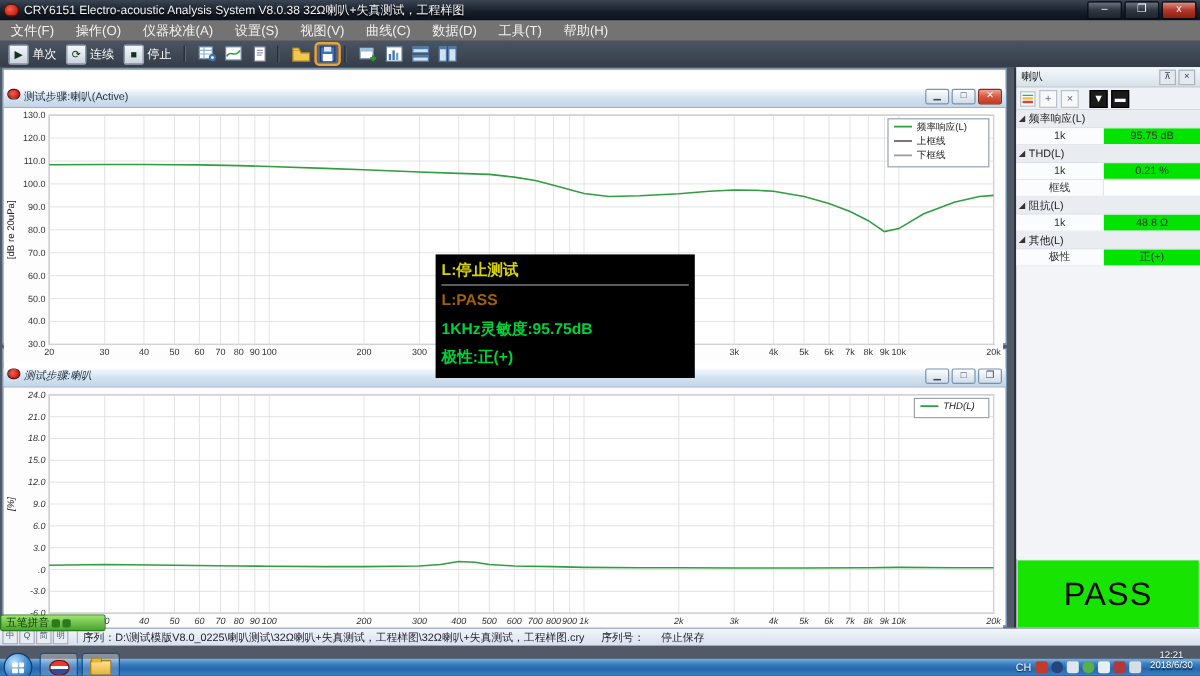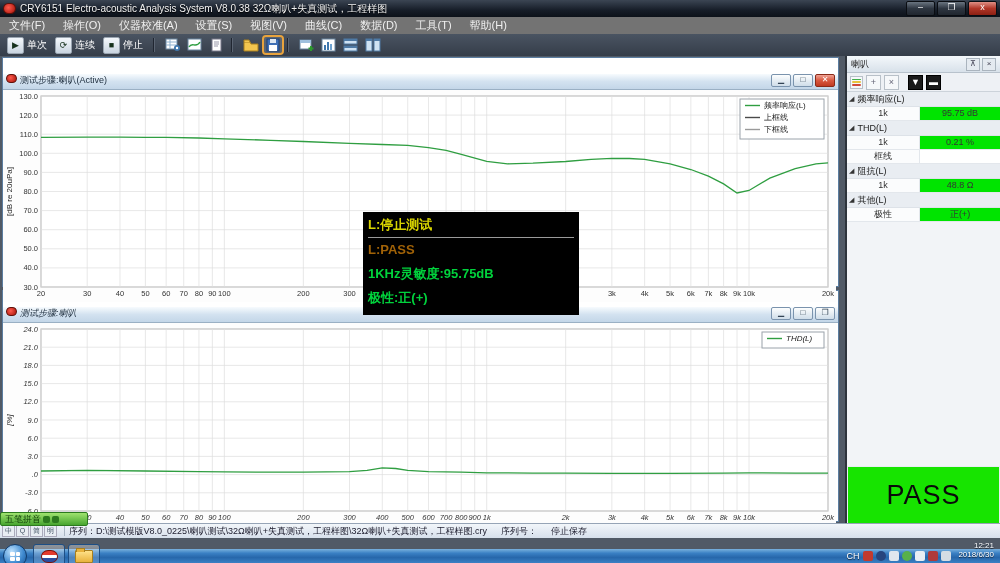--- a/index.html
+++ b/index.html
@@ -104,21 +104,21 @@
     display:flex;align-items:center;justify-content:center;}
   .cryico{width:15px;height:11px;background:linear-gradient(#e33b2e 40%,#fff 40%,#fff 60%,#2b4da0 60%);
     border-radius:50%/60%;border:1px solid #7a1208;}
   .folderico{width:16px;height:11px;background:linear-gradient(#ffe28a,#e8b23c);border:1px solid #a87f1e;
     border-radius:1px;position:relative;}
   .folderico:before{content:"";position:absolute;top:-3px;left:0;width:7px;height:3px;
     background:#e8b23c;border:1px solid #a87f1e;border-bottom:none;border-radius:1px 1px 0 0;}
   .tray{margin-left:auto;display:flex;align-items:center;color:#fff;}
   .tray-lang{font-size:9px;margin-right:4px;text-shadow:0 1px 1px #123;}
   .tray-ic{width:10px;height:10px;border-radius:2px;margin-right:3px;}
-  .clock{font-size:8px;text-align:right;line-height:9px;margin:0 6px 12px 4px;text-shadow:0 1px 1px #123;}
+  .clock{font-size:8px;text-align:center;line-height:9px;margin:0 6px 12px 4px;text-shadow:0 1px 1px #123;}
   svg text{font-family:"Liberation Sans","DejaVu Sans",sans-serif;}
 </style>
 </head>
 <body>
 
 <div class="titlebar">
   <span class="app-ico"></span>
   <span class="title-text">CRY6151 Electro-acoustic Analysis System  V8.0.38 32Ω喇叭+失真测试，工程样图</span>
   <span class="winbtn">–</span>
   <span class="winbtn">❐</span>

